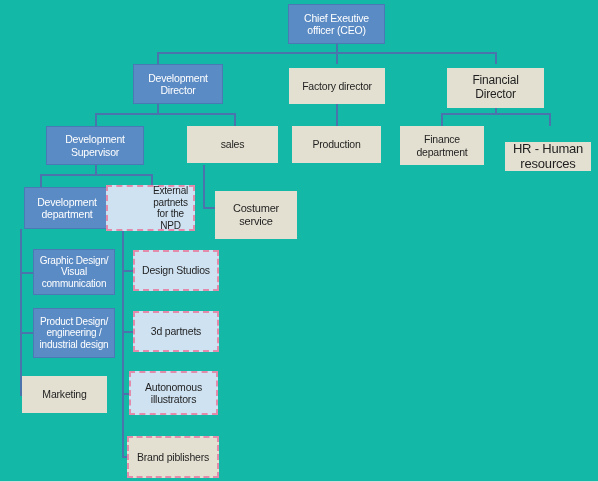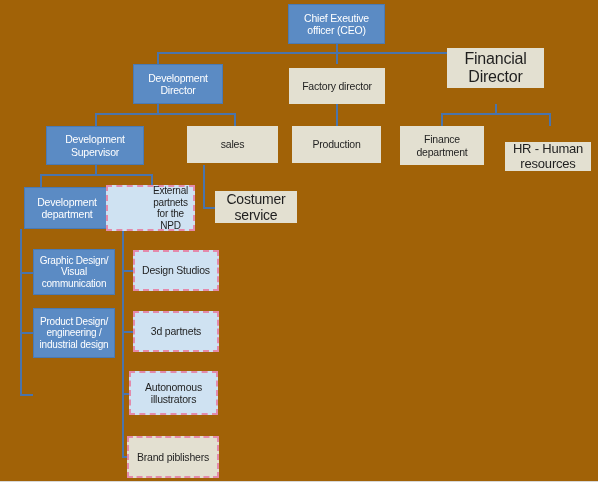--- a/index.html
+++ b/index.html
@@ -7,21 +7,21 @@
     padding: 0;
     background: #ffffff;
   }
   body {
     font-family: "Liberation Sans", sans-serif;
   }
   #chart-canvas {
     position: relative;
     width: 598px;
     height: 482px;
-    background: #a16207;
+    background: #14b8a6;
     overflow: hidden;
   }
   .node {
     position: absolute;
     box-sizing: border-box;
     display: flex;
     align-items: center;
     justify-content: center;
     text-align: center;
     line-height: 1.15;
@@ -115,21 +115,21 @@
   </div>
 
   <div class="node fill-blue" style="left:113px; top:64px; width:90px; height:40px; font-size:10.5px;margin-left:20px;">
     <span>Development Director</span>
   </div>
 
   <div class="node fill-beige" style="left:289px; top:68px; width:96px; height:36px; font-size:10.5px;">
     <span>Factory director</span>
   </div>
 
-  <div class="node fill-beige" style="left:447px; top:48px; width:97px; height:40px; font-size:16px;">
+  <div class="node fill-beige" style="left:447px; top:68px; width:97px; height:40px; font-size:12px;">
     <span>Financial Director</span>
   </div>
 
   <div class="node fill-blue" style="left:46px; top:126px; width:98px; height:39px; font-size:10.5px;">
     <span>Development Supervisor</span>
   </div>
 
   <div class="node fill-beige" style="left:187px; top:126px; width:91px; height:37px; font-size:10.5px;">
     <span>sales</span>
   </div>
@@ -147,32 +147,35 @@
   </div>
 
   <div class="node fill-blue" style="left:0px; top:187px; width:86px; height:42px; font-size:10.5px;margin-left:24px;">
     <span>Development department</span>
   </div>
 
   <div class="node fill-lightblue dashed-pink" style="left:106px; top:185px; width:89px; height:46px; font-size:10px;padding-left:43px;">
     <span>External partnets for the NPD</span>
   </div>
 
-  <div class="node fill-beige" style="left:215px; top:191px; width:82px; height:32px; font-size:14px;">
+  <div class="node fill-beige" style="left:215px; top:191px; width:82px; height:48px; font-size:11px;">
     <span>Costumer service</span>
   </div>
 
   <div class="node fill-blue" style="left:33px; top:249px; width:82px; height:46px; font-size:10px;">
     <span>Graphic Design/ Visual communication</span>
   </div>
 
   <div class="node fill-blue" style="left:33px; top:308px; width:82px; height:50px; font-size:10px;">
     <span>Product Design/ engineering / industrial design</span>
   </div>
 
+  <div class="node fill-beige" style="left:22px; top:376px; width:85px; height:37px; font-size:10.5px;">
+    <span>Marketing</span>
+  </div>
 
   <div class="node fill-lightblue dashed-pink" style="left:133px; top:250px; width:86px; height:41px; font-size:10.5px;">
     <span>Design Studios</span>
   </div>
 
   <div class="node fill-lightblue dashed-pink" style="left:133px; top:311px; width:86px; height:41px; font-size:10.5px;">
     <span>3d partnets</span>
   </div>
 
   <div class="node fill-lightblue dashed-pink" style="left:129px; top:371px; width:89px; height:44px; font-size:10.5px;">

